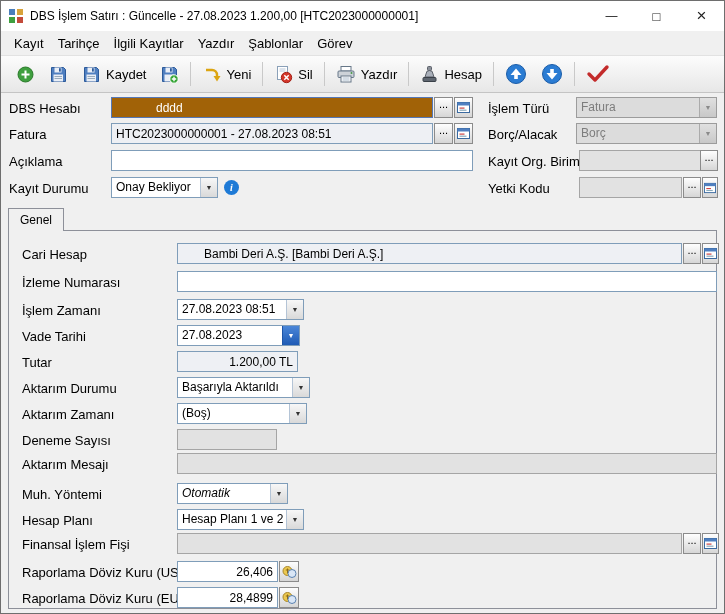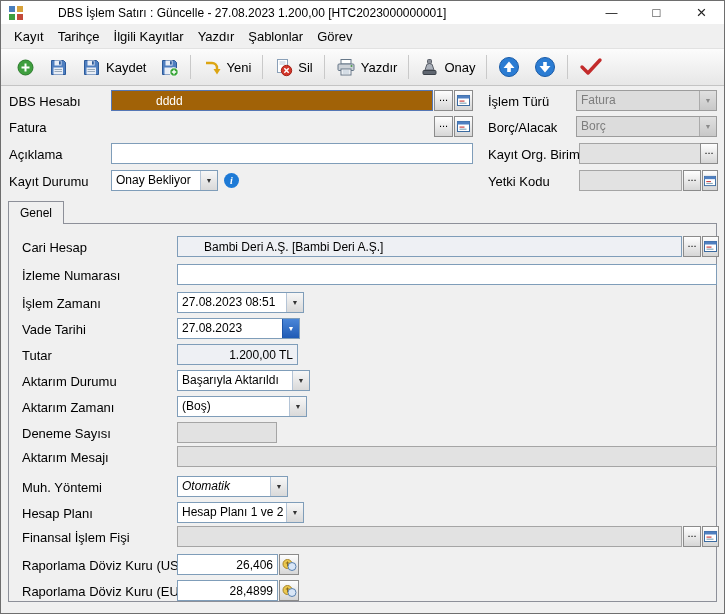--- a/index.html
+++ b/index.html
@@ -1,21 +1,21 @@
 <!DOCTYPE html>
 <html><head>
 <meta charset="utf-8">
 <style>
   * { margin:0; padding:0; box-sizing:border-box; }
   html,body { background:#d6d6d6; }
   body { font-family:"Liberation Sans", sans-serif; }
   .window { position:relative; width:725px; height:614px; background:#f0f0f0; border:1px solid #6e6e6e; overflow:hidden; }
 
   
-  .titlebar { height:23px; background:#ffffff; display:flex; align-items:center; padding-left:7px;gap:28px; }
+  .titlebar { height:30px; background:#ffffff; display:flex; align-items:center; padding-left:7px; }
   .app-icon { width:16px; height:16px; display:inline-flex; }
   .title { font-size:12px; color:#000; margin-left:6px; white-space:nowrap; }
   .win-controls { margin-left:auto; display:flex; height:100%; }
   .win-btn { width:45px; height:100%; display:flex; align-items:center; justify-content:center; font-size:12px; color:#222; cursor:default; }
   .win-btn.max { font-size:13px; }
   .win-btn.close { font-size:17px; }
 
   
   .menubar { height:24px; background:#f0f0f0; display:flex; align-items:center; padding-left:6px; font-size:13px; }
   .menu-item { padding:3px 7px; cursor:default; }
@@ -171,21 +171,21 @@
     </div>
     <div class="tsep"></div>
     <div class="tbtn">
       <span>
           <svg width="19" height="19" viewBox="0 0 19 19">
             <rect x="7.5" y="1.5" width="4" height="4" rx="1" fill="#8a8f98" stroke="#5a5f68"></rect>
             <path d="M6 9a3.5 3.5 0 0 1 7 0l1 3h-9z" fill="#aab0ba" stroke="#5a5f68"></path>
             <rect x="3" y="12.5" width="13" height="4" rx="1" fill="#5f6670" stroke="#3a4048"></rect>
           </svg>
         </span>
-      <span>Onay</span>
+      <span>Hesap</span>
     </div>
     <div class="tsep"></div>
     <div class="tbtn">
       <span>
           <svg width="22" height="22" viewBox="0 0 22 22">
             <circle cx="11" cy="11" r="9.5" fill="#2b7cd3" stroke="#1a5ca8"></circle>
             <polygon points="11,5.5 16.5,12 12.8,12 12.8,16 9.2,16 9.2,12 5.5,12" fill="#fff"></polygon>
           </svg>
         </span>
     </div>
@@ -222,20 +222,21 @@
           </svg>
         </span>
       </div>
     <span class="lbl" style="left:487px;top:8px;">İşlem Türü</span>
     <div class="combo disabled" style="left:575px;top:4px;width:141px;">
       <span class="combo-text">Fatura</span>
       <span class="combo-arrow">▼</span>
     </div>
 
     <span class="lbl" style="left:8px;top:34px;">Fatura</span>
+    <input class="field readonly" style="left: 110px; top: 30px; width: 322px;" value="HTC2023000000001 - 27.08.2023 08:51">
     <div class="mini-btn" style="left:433px;top:30px;width:19px;">...</div>
     <div class="icon-btn" style="left:453px;top:30px;width:19px;">
         <span>
           <svg width="13" height="13" viewBox="0 0 13 13">
             <rect x="0.5" y="1.5" width="12" height="10" fill="#fff" stroke="#3a6aa0"></rect>
             <rect x="0.5" y="1.5" width="12" height="3" fill="#4f7fc0"></rect>
             <rect x="2.5" y="6.5" width="5" height="1.2" fill="#cc4444"></rect>
             <rect x="2.5" y="8.6" width="7" height="1.2" fill="#88aabb"></rect>
           </svg>
         </span>

